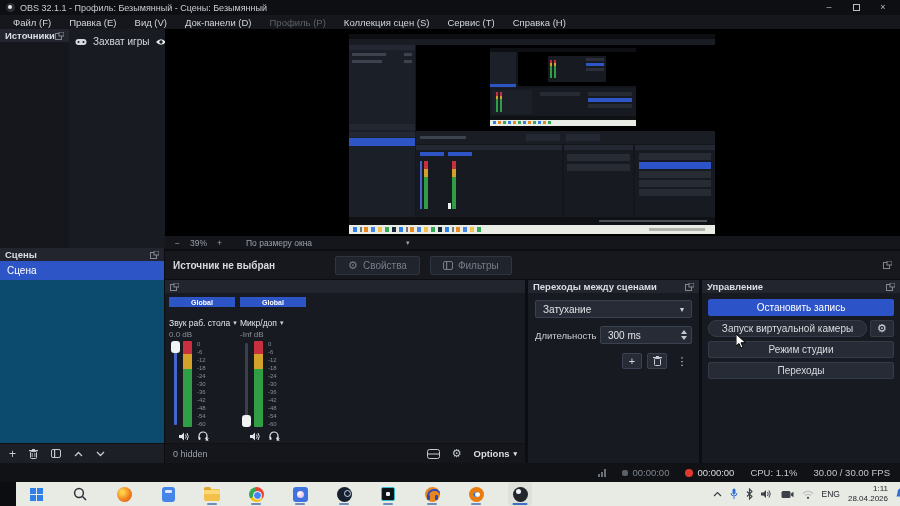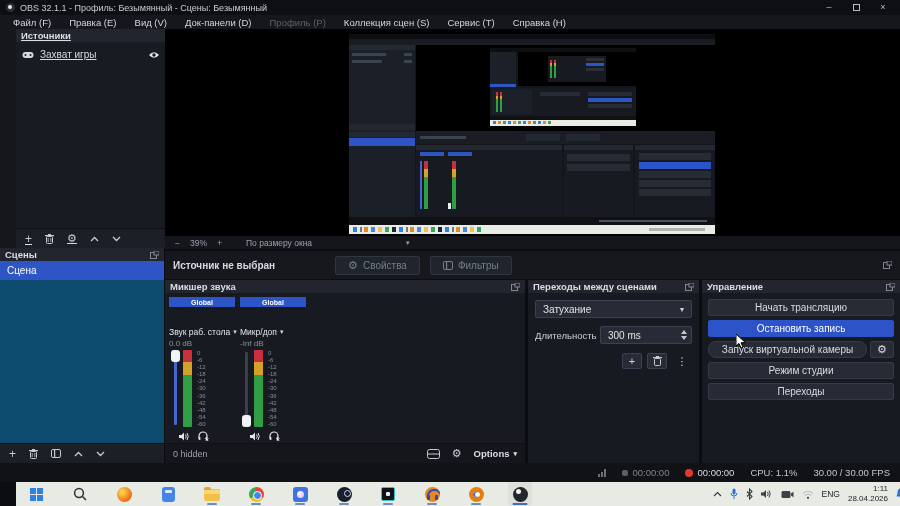--- a/index.html
+++ b/index.html
@@ -24,21 +24,21 @@
     background:#15171c; display:flex; align-items:center; padding-left:4px; }
   .menu-item { font-size:9.5px; color:#d3d6dc; padding:0 9px; height:14px; display:flex; align-items:center; }
   .menu-item.disabled { color:#5c6069; }
   
   #main { position:absolute; left:0; top:29px; width:900px; height:434px; background:#0b0d10; }
   .dock-header { height:13px; background:#22252d; display:flex; align-items:center; padding:0 5px; }
   .dock-title { font-size:9.5px; font-weight:bold; color:#dadde3; flex:1; white-space:nowrap; }
   .dockicon { width:9px; height:8px; flex:0 0 auto; opacity:.8;}
   
   #left-col { position:absolute; left:0; top:0; width:164px; height:434px; background:#15171d; }
-  #sources-dock { position:absolute; left:16px; top:0; width:164px; height:219px; display:flex; flex-direction:column;text-decoration:underline; }
+  #sources-dock { position:absolute; left:0; top:0; width:164px; height:219px; display:flex; flex-direction:row; }
   #sources-list { flex:1; background:#181b21; padding-top:4px; }
   .source-row { height:17px; display:flex; align-items:center; padding:0 6px; gap:6px; }
   .source-row .lbl { font-size:10px; color:#d6d9df; flex:1; white-space:nowrap; }
   .mini-toolbar { height:20px; background:#1c1f26; display:flex; align-items:center; gap:13px; padding:0 9px; border-top:1px solid #0e1014;}
   .tb-ico { color:#c6cad2; font-size:12px; line-height:1; display:flex; align-items:center; }
   #scenes-dock { position:absolute; left:0; top:219px; width:164px; height:215px; display:flex; flex-direction:column; }
   #scenes-list { flex:1; background:#0c4a6e; }
   .scene-row { height:19px; display:flex; align-items:center; padding:0 7px; font-size:10px; color:#fff; }
   .scene-row.selected { background:#2e55c5; }
   
@@ -50,21 +50,21 @@
     display:flex; align-items:center; padding:0 8px; border-top:1px solid #0b0d10;}
   #src-bar .nosrc { font-size:10px; font-weight:bold; color:#d6d9df; }
   .ghost-btn { height:19px; display:flex; align-items:center; gap:5px; padding:0 12px;
     background:#20242c; border:1px solid #30353f; border-radius:2px; color:#767d89; font-size:10px; }
   
   #mixer-dock { position:absolute; left:0; top:251px; width:360px; height:183px; background:#171a21; display:flex; flex-direction:column; }
   #mixer-body { flex:1; display:flex; padding:4px 4px 0 4px; gap:5px; }
   .channel { width:66px; display:flex; flex-direction:column; }
   .chan-badge { height:10px; background:#2e55c5; color:#fff; font-size:7px; font-weight:bold;
     display:flex; align-items:center; justify-content:center; }
-  .chan-name { height:12px; display:flex; align-items:center; gap:3px; font-size:8.5px; color:#e3e6ea; white-space:nowrap; margin-top:19px;}
+  .chan-name { height:12px; display:flex; align-items:center; gap:3px; font-size:8.5px; color:#e3e6ea; white-space:nowrap; margin-top:10px;}
   .chan-name .caret { font-size:7px; color:#cdd1d8; }
   .chan-vol { height:11px; font-size:8px; color:#8b919b; display:flex; align-items:center; }
   .meter-zone { flex:1; display:flex; gap:3px; padding:1px 0 2px 2px; }
   .slider { width:9px; position:relative; }
   .slider .track { position:absolute; left:3px; top:2px; bottom:2px; width:3px; border-radius:1px; }
   .slider .handle { position:absolute; left:0; width:9px; height:12px; background:#f2f3f5; border-radius:3px; }
   .meter { width:9px; border-radius:1px; overflow:hidden; display:flex; flex-direction:column; }
   .meter .seg-r { height:15%; background:#c9303d; }
   .meter .seg-y { height:18%; background:#d4a228; }
   .meter .seg-g { flex:1; background:#2f9e44; }
@@ -369,21 +369,20 @@
         </div>
         <span style="margin-left:auto"></span>
         <svg class="dockicon" viewBox="0 0 9 8">
             <rect x="0.5" y="1.5" width="6" height="6" fill="none" stroke="#9aa0aa"></rect>
             <rect x="4" y="0" width="5" height="4" fill="#16181e" stroke="#9aa0aa" stroke-width="1"></rect>
           </svg>
       </div>
 
       <div id="mixer-dock">
         <div class="dock-header">
-          <span class="dock-title">Микшер звука</span>
           <svg class="dockicon" viewBox="0 0 9 8">
               <rect x="0.5" y="1.5" width="6" height="6" fill="none" stroke="#9aa0aa"></rect>
               <rect x="4" y="0" width="5" height="4" fill="#22252d" stroke="#9aa0aa" stroke-width="1"></rect>
             </svg>
         </div>
         <div id="mixer-body">
 
           <div class="channel">
             <div class="chan-badge">Global</div>
             <div class="chan-name">
@@ -528,21 +527,20 @@
 
       <div id="ctrl-dock">
         <div class="dock-header">
           <span class="dock-title">Управление</span>
           <svg class="dockicon" viewBox="0 0 9 8">
               <rect x="0.5" y="1.5" width="6" height="6" fill="none" stroke="#9aa0aa"></rect>
               <rect x="4" y="0" width="5" height="4" fill="#22252d" stroke="#9aa0aa" stroke-width="1"></rect>
             </svg>
         </div>
         <div id="ctrl-body">
-          <div class="ctrl-btn">Начать трансляцию</div>
           <div class="ctrl-btn active">Остановить запись</div>
           <div class="vcam-row">
             <div class="ctrl-btn">Запуск виртуальной камеры</div>
             <div class="gear-btn">⚙</div>
           </div>
           <div class="ctrl-btn">Режим студии</div>
           <div class="ctrl-btn">Переходы</div>
         </div>
       </div>
 

